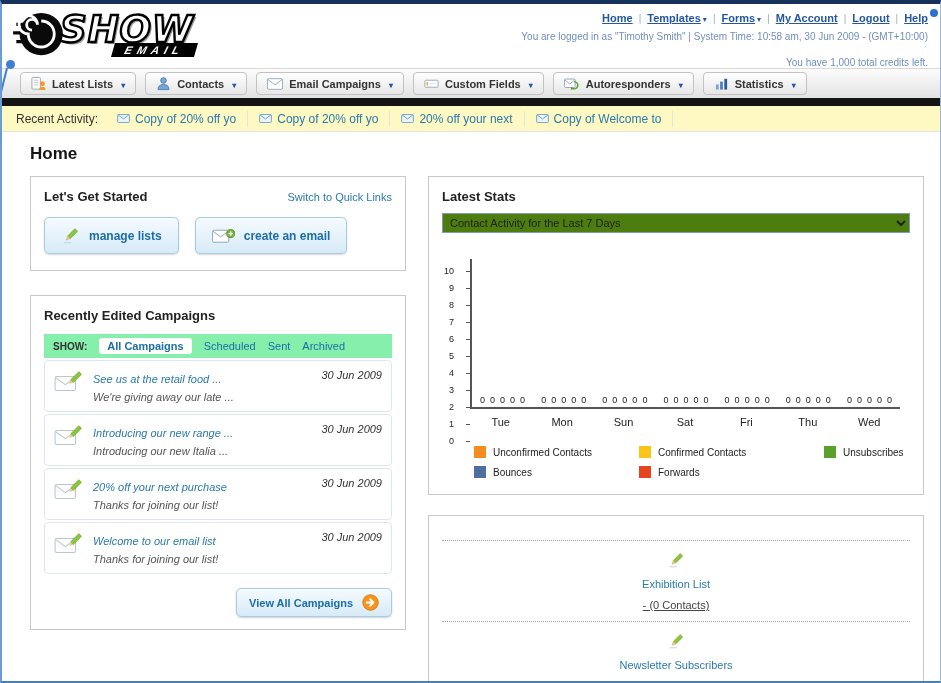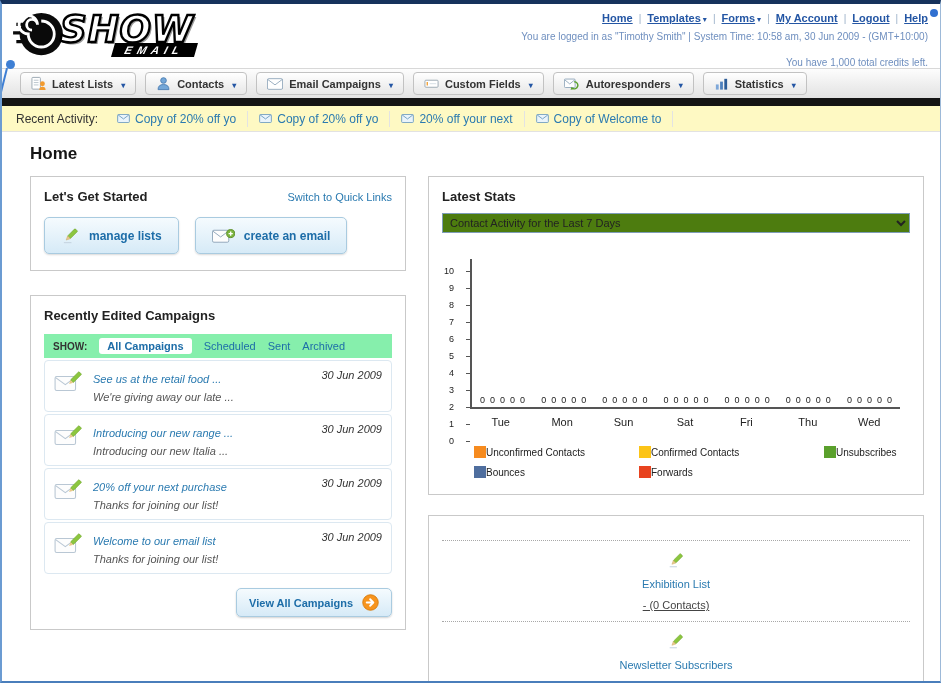--- a/index.html
+++ b/index.html
@@ -86,21 +86,21 @@
   .chart { display:flex; height:150px; }
   .y-axis { width:22px; display:flex; flex-direction:column; justify-content:space-between; align-items:flex-end; font-size:9px; color:#222; }
   .y-axis div { height:9px; line-height:9px; padding-right:16px; position:relative;margin-top:8px; }
   .y-axis div::after { content:""; position:absolute; right:0; top:4px; width:4px; height:1px; background:#555; }
   .plot { flex:1; border-left:2px solid #555; border-bottom:2px solid #555; position:relative; }
   .zeros-row { position:absolute; left:0; right:0; bottom:2px; display:flex; }
   .zero-group { flex:1; display:flex; justify-content:center; gap:5px; font-size:9px; color:#222; }
   .x-labels { display:flex; margin-left:22px; margin-top:7px; }
   .x-labels div { flex:1; text-align:center; font-size:11px; color:#222; }
   .legend { display:grid; grid-template-columns:165px 185px 1fr; row-gap:8px; margin:18px 0 4px 32px; }
-  .legend-item { display:flex; align-items:center; font-size:10px; color:#222; }
+  .legend-item { display:flex; align-items:center; gap:7px; font-size:10px; color:#222; }
   .legend-swatch { width:12px; height:12px; display:inline-block; flex-shrink:0; }
 
   
   .cl-items { margin-top:12px; border-top:1px dotted #a8a8a8; }
   .cl-item { display:flex; align-items:center; gap:9px; padding:10px 2px; border-bottom:1px dotted #a8a8a8; font-size:11px;flex-direction:column; }
   .cl-name { color:#2a7ab0; cursor:pointer; }
   .cl-suffix { color:#444;text-decoration:underline; }
   .see-all-row { display:flex; justify-content:flex-end; margin-top:18px; padding-bottom:4px; }
   svg { display:block; }
 </style>

